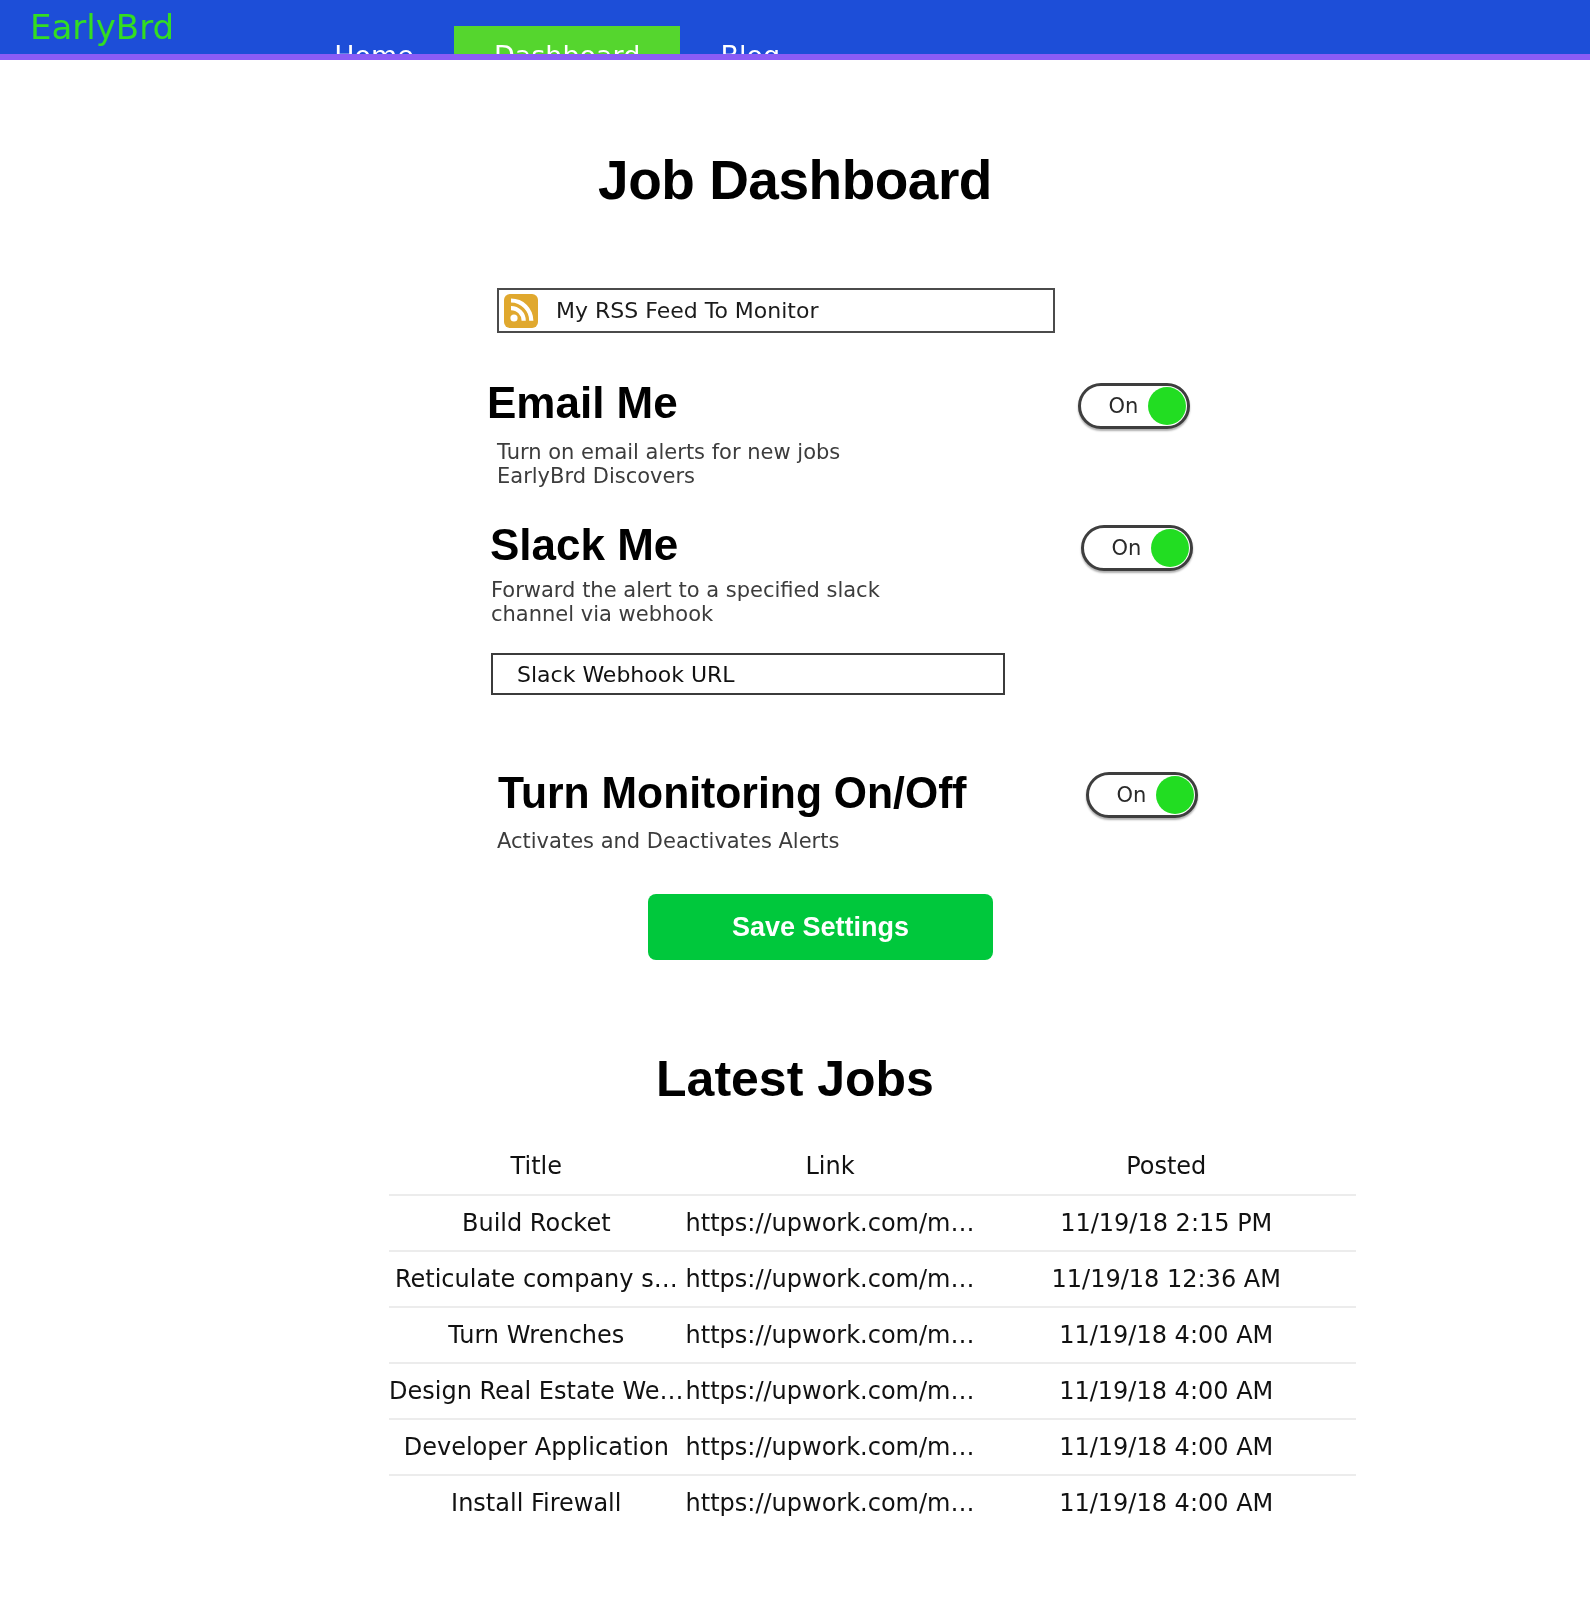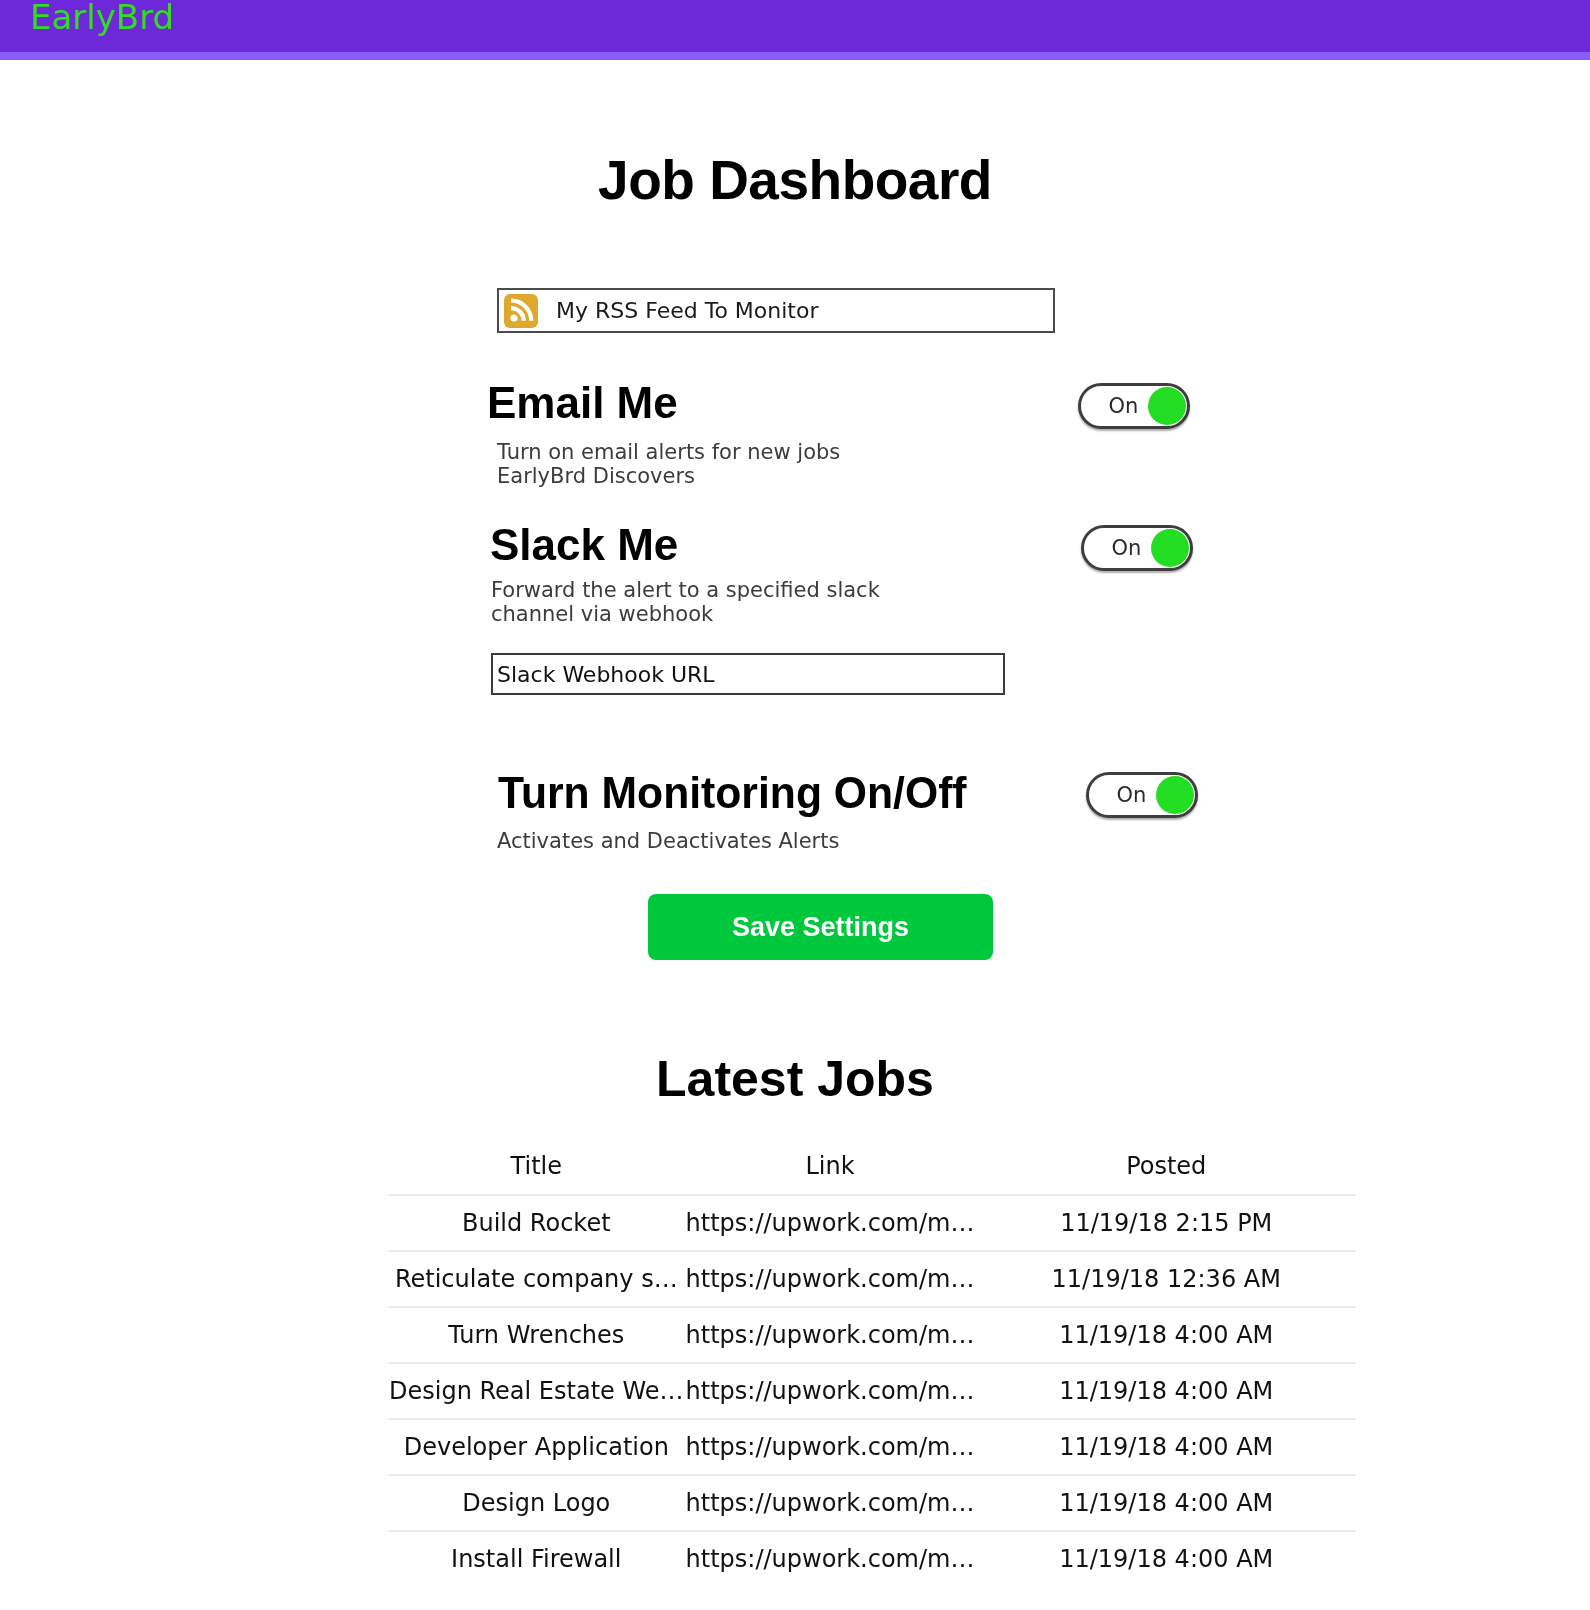--- a/index.html
+++ b/index.html
@@ -15,27 +15,26 @@
     overflow: hidden;
     color: #000;
   }
 
   
   .navbar {
     position: absolute;
     left: 0; top: 0;
     width: 1590px;
     height: 60px;
-    background: #6d28d9;
-    border-bottom: 8px solid #8b5cf6;
+    background: #1d4ed8;
+    border-bottom: 6px solid #8b5cf6;
     box-sizing: border-box;
     display: flex;
     align-items: stretch;
     overflow: hidden;
-    flex-direction: column;
   }
   .brand {
     display: flex;
     align-items: center;
     color: #33dd22;
     font-size: 34px;
     font-family: "DejaVu Sans", sans-serif;
     padding: 0 10px 0 30px;
     letter-spacing: 0px;
     line-height: 1;
@@ -167,21 +166,21 @@
   
   .webhook-input {
     position: absolute;
     left: 491px; top: 653px;
     width: 514px; height: 42px;
     border: 2px solid #3b3b3b;
     background: #fff;
     box-sizing: border-box;
     display: flex;
     align-items: center;
-    padding-left: 4px;
+    padding-left: 24px;
     font-size: 22px;
     color: #111;
     font-family: "DejaVu Sans", sans-serif;
   }
 
   
   .save-btn {
     position: absolute;
     left: 648px; top: 894px;
     width: 345px; height: 66px;
@@ -316,23 +315,18 @@
       <td>Design Real Estate We…</td>
       <td>https://upwork.com/m…</td>
       <td>11/19/18 4:00 AM</td>
     </tr>
     <tr>
       <td>Developer Application</td>
       <td>https://upwork.com/m…</td>
       <td>11/19/18 4:00 AM</td>
     </tr>
     <tr>
-      <td>Design Logo</td>
-      <td>https://upwork.com/m…</td>
-      <td>11/19/18 4:00 AM</td>
-    </tr>
-    <tr>
       <td>Install Firewall</td>
       <td>https://upwork.com/m…</td>
       <td>11/19/18 4:00 AM</td>
     </tr>
   </tbody>
 </table>
 
 </body></html>

